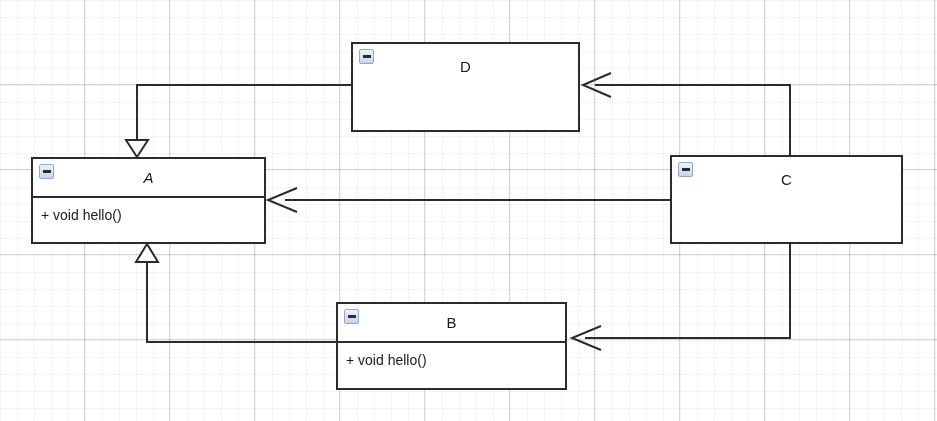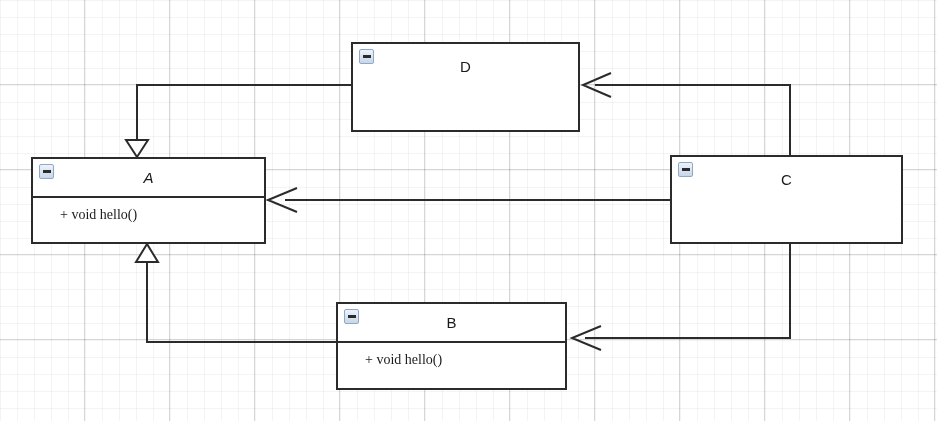--- a/index.html
+++ b/index.html
@@ -74,22 +74,21 @@
     justify-content: center;
   }
   .collapse-box .bar {
     width: 8px;
     height: 3px;
     background: #2b2b2b;
   }
   .uml-compartment {
     box-sizing: border-box;
     width: 100%;
-    padding: 8px 0 0 27px;
-    font-family: Liberation Serif, serif;
+    padding: 8px 0 0 8px;
   }
   .member {
     font-size: 14px;
     color: #1a1a1a;
     white-space: nowrap;
     line-height: 18px;
   }
 </style>
 </head>
 <body>

